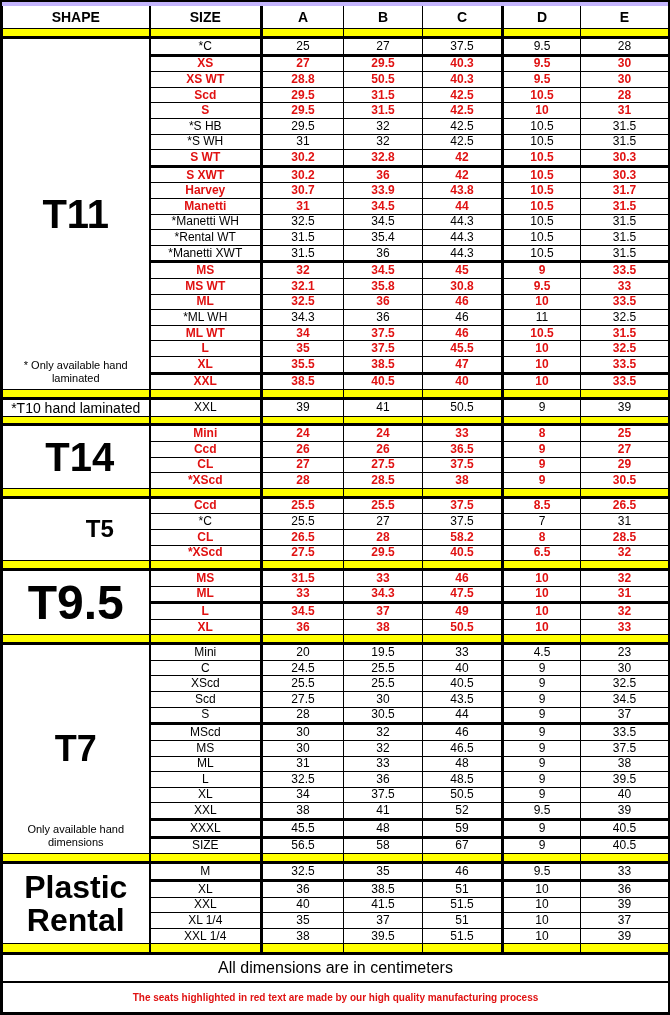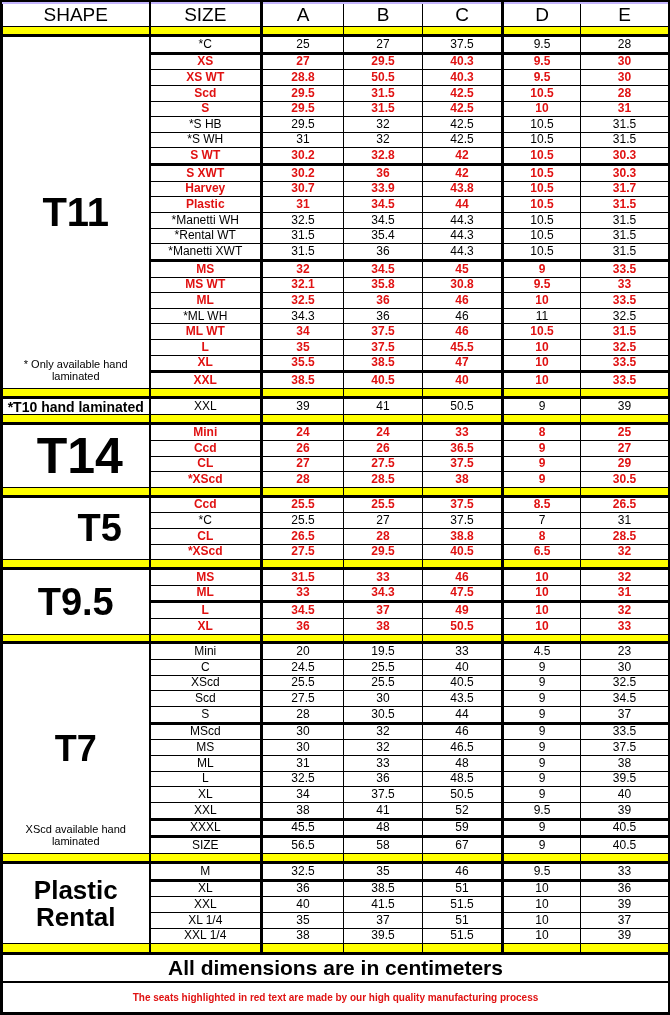--- a/index.html
+++ b/index.html
@@ -8,33 +8,33 @@
     border:2px solid #000;overflow:hidden;
     font-family:"Liberation Sans","DejaVu Sans",sans-serif;color:#000;
   }
   table{border-collapse:collapse;width:100%;height:100%;table-layout:fixed;}
   td,th{border:1px solid #000;text-align:center;vertical-align:middle;
         padding:0;overflow:hidden;white-space:nowrap;}
   
   .shape{border-right:2px solid #000;}
   .cs{border-right:3px solid #000;}
   .v2{border-right:3px solid #000;}
-  thead th{font-size:19px;font-weight:normal;height:22px;border-top:2px solid #c4b5fd;}
+  thead th{font-size:14px;font-weight:bold;height:22px;border-top:4px solid #c4b5fd;}
   tr.sep td{height:6px;background:var(--hl,#ffff00);border-bottom:3px solid #000;line-height:0;font-size:0;}
   tr.data td{height:13px;font-size:12px;line-height:1.1;}
   tr.data td.shape{font-weight:bold;}
   tr.red td.cs, tr.red td.v{color:var(--red,#e01212);font-weight:bold;}
   tr.thick td.cs, tr.thick td.v{border-bottom:3px solid #000;}
   td.shape{position:relative;}
   .shape-label{font-weight:bold;line-height:1;}
-  .shape-label.small{font-weight:bold;}
+  .shape-label.small{font-weight:normal;}
   .shape-label.wrap{white-space:normal;width:104px;margin:0 auto;line-height:1.02;}
   .shape-note{position:absolute;left:0;right:0;bottom:5px;font-size:11px;
               font-weight:normal;white-space:normal;line-height:1.15;padding:0 10px;color:#000;margin-top:40px;}
-  tr.foot1 td{height:24px;font-size:21px;font-weight:bold;border-top:2px solid #000;border-bottom:2px solid #000;margin-top:12px;}
+  tr.foot1 td{height:24px;font-size:16px;font-weight:normal;border-top:2px solid #000;border-bottom:2px solid #000;margin-top:12px;}
   tr.foot2 td{height:26px;font-size:10px;font-weight:bold;color:var(--red,#e01212);}
 </style>
 </head>
 <body>
 
 <div class="sheet">
   <table>
     <colgroup>
       <col style="width:147px">
         <col style="width:112px">
@@ -143,21 +143,21 @@
         </tr>
         <tr class="data red">
           <td class="cs">Harvey</td>
           <td class="v v0">30.7</td>
           <td class="v v1">33.9</td>
           <td class="v v2">43.8</td>
           <td class="v v3">10.5</td>
           <td class="v v4">31.7</td>
         </tr>
         <tr class="data red">
-          <td class="cs">Plastic</td>
+          <td class="cs">Manetti</td>
           <td class="v v0">31</td>
           <td class="v v1">34.5</td>
           <td class="v v2">44</td>
           <td class="v v3">10.5</td>
           <td class="v v4">31.5</td>
         </tr>
         <tr class="data">
           <td class="cs">*Manetti WH</td>
           <td class="v v0">32.5</td>
           <td class="v v1">34.5</td>
@@ -269,21 +269,21 @@
           <td class="shape"></td>
           <td class="cs"></td>
           <td class="v v0"></td>
           <td class="v v1"></td>
           <td class="v v2"></td>
           <td class="v v3"></td>
           <td class="v v4"></td>
         </tr>
         <tr class="data red">
           <td class="shape" rowspan="4">
-            <div class="shape-label" style="font-size: 50px; margin-left: 8px;">T14</div>
+            <div class="shape-label" style="font-size: 40px; margin-left: 8px;">T14</div>
           </td>
           <td class="cs">Mini</td>
           <td class="v v0">24</td>
           <td class="v v1">24</td>
           <td class="v v2">33</td>
           <td class="v v3">8</td>
           <td class="v v4">25</td>
         </tr>
         <tr class="data red">
           <td class="cs">Ccd</td>
@@ -313,42 +313,42 @@
           <td class="shape"></td>
           <td class="cs"></td>
           <td class="v v0"></td>
           <td class="v v1"></td>
           <td class="v v2"></td>
           <td class="v v3"></td>
           <td class="v v4"></td>
         </tr>
         <tr class="data red">
           <td class="shape" rowspan="4">
-            <div class="shape-label" style="font-size: 38px; padding-left: 48px;">T5</div>
+            <div class="shape-label" style="font-size: 24px; padding-left: 48px;">T5</div>
           </td>
           <td class="cs">Ccd</td>
           <td class="v v0">25.5</td>
           <td class="v v1">25.5</td>
           <td class="v v2">37.5</td>
           <td class="v v3">8.5</td>
           <td class="v v4">26.5</td>
         </tr>
         <tr class="data">
           <td class="cs">*C</td>
           <td class="v v0">25.5</td>
           <td class="v v1">27</td>
           <td class="v v2">37.5</td>
           <td class="v v3">7</td>
           <td class="v v4">31</td>
         </tr>
         <tr class="data red">
           <td class="cs">CL</td>
           <td class="v v0">26.5</td>
           <td class="v v1">28</td>
-          <td class="v v2">38.8</td>
+          <td class="v v2">58.2</td>
           <td class="v v3">8</td>
           <td class="v v4">28.5</td>
         </tr>
         <tr class="data red">
           <td class="cs">*XScd</td>
           <td class="v v0">27.5</td>
           <td class="v v1">29.5</td>
           <td class="v v2">40.5</td>
           <td class="v v3">6.5</td>
           <td class="v v4">32</td>
@@ -357,21 +357,21 @@
           <td class="shape"></td>
           <td class="cs"></td>
           <td class="v v0"></td>
           <td class="v v1"></td>
           <td class="v v2"></td>
           <td class="v v3"></td>
           <td class="v v4"></td>
         </tr>
         <tr class="data red">
           <td class="shape" rowspan="4">
-            <div class="shape-label" style="font-size: 38px;">T9.5</div>
+            <div class="shape-label" style="font-size: 48px;">T9.5</div>
           </td>
           <td class="cs">MS</td>
           <td class="v v0">31.5</td>
           <td class="v v1">33</td>
           <td class="v v2">46</td>
           <td class="v v3">10</td>
           <td class="v v4">32</td>
         </tr>
         <tr class="data red thick">
           <td class="cs">ML</td>
@@ -402,21 +402,21 @@
           <td class="cs"></td>
           <td class="v v0"></td>
           <td class="v v1"></td>
           <td class="v v2"></td>
           <td class="v v3"></td>
           <td class="v v4"></td>
         </tr>
         <tr class="data">
           <td class="shape" rowspan="13">
             <div class="shape-label" style="font-size: 36px;">T7</div>
-            <div class="shape-note">XScd available hand laminated</div>
+            <div class="shape-note">Only available hand dimensions</div>
           </td>
           <td class="cs">Mini</td>
           <td class="v v0">20</td>
           <td class="v v1">19.5</td>
           <td class="v v2">33</td>
           <td class="v v3">4.5</td>
           <td class="v v4">23</td>
         </tr>
         <tr class="data">
           <td class="cs">C</td>
@@ -518,21 +518,21 @@
           <td class="shape"></td>
           <td class="cs"></td>
           <td class="v v0"></td>
           <td class="v v1"></td>
           <td class="v v2"></td>
           <td class="v v3"></td>
           <td class="v v4"></td>
         </tr>
         <tr class="data thick">
           <td class="shape" rowspan="5">
-            <div class="shape-label wrap" style="font-size: 26px;">Plastic Rental</div>
+            <div class="shape-label wrap" style="font-size: 32px;">Plastic Rental</div>
           </td>
           <td class="cs">M</td>
           <td class="v v0">32.5</td>
           <td class="v v1">35</td>
           <td class="v v2">46</td>
           <td class="v v3">9.5</td>
           <td class="v v4">33</td>
         </tr>
         <tr class="data">
           <td class="cs">XL</td>

